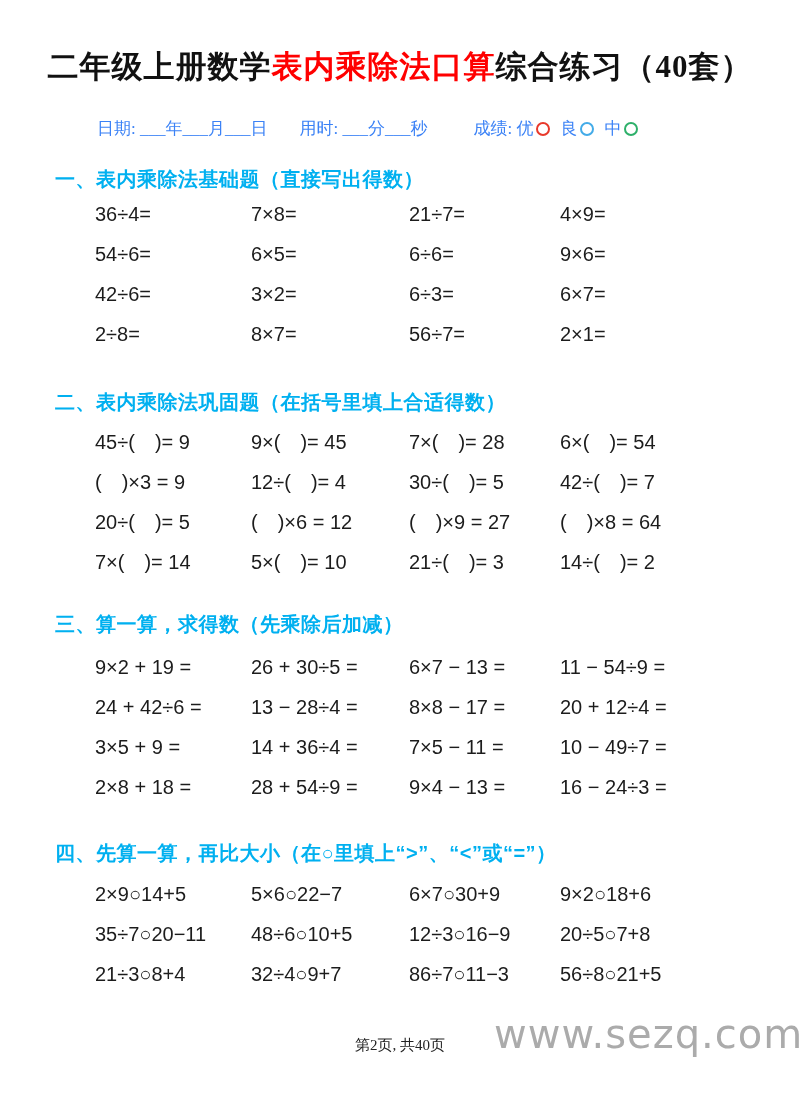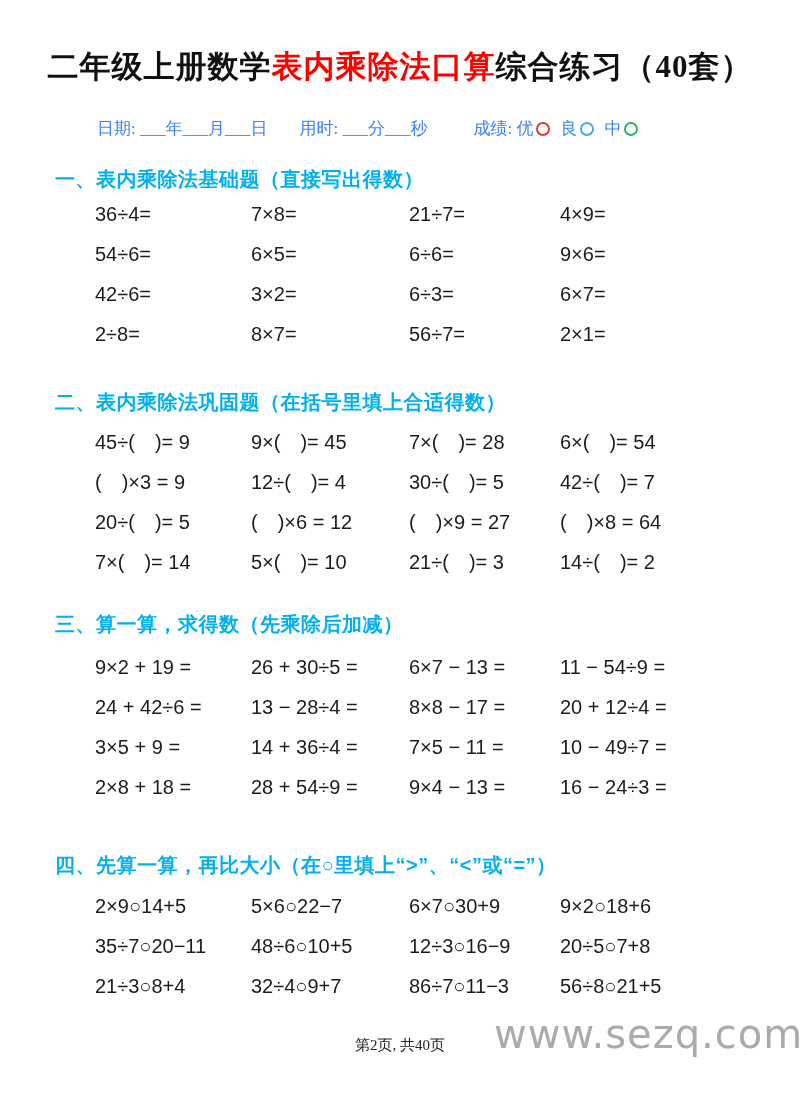--- a/index.html
+++ b/index.html
@@ -59,21 +59,21 @@
     font-size: 20px;
     line-height: 27px;
     font-weight: 600;
     color: var(--accent, #00b0f0);
     letter-spacing: 0.5px;
     white-space: nowrap;
   }
   .s1 .heading { margin-top: 25px; }
   .s2 .heading { margin-top: 35px; }
   .s3 .heading { margin-top: 29px; }
-  .s4 .heading { margin-top: 45px; }
+  .s4 .heading { margin-top: 33px; }
 
   
   .rows { margin-left: 95px; }
   .s1 .rows { margin-top: 1px; }
   .s2 .rows { margin-top: 6px; }
   .s3 .rows { margin-top: 9px; }
   .s4 .rows { margin-top: 7px; }
   .row {
     display: grid;
     grid-template-columns: 156px 158px 151px auto;

